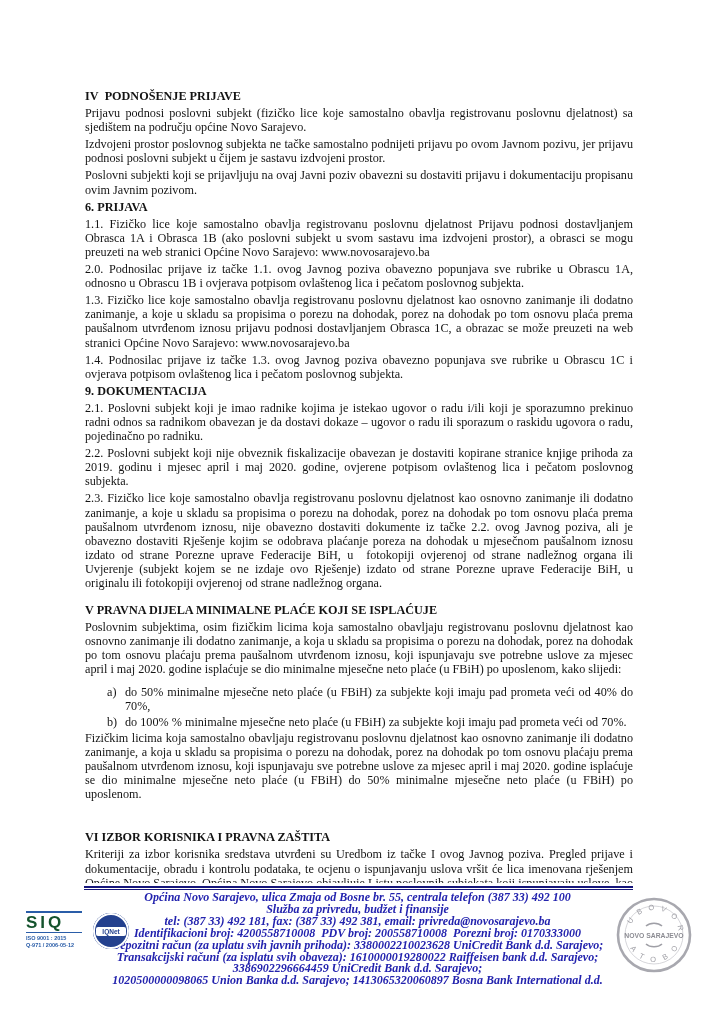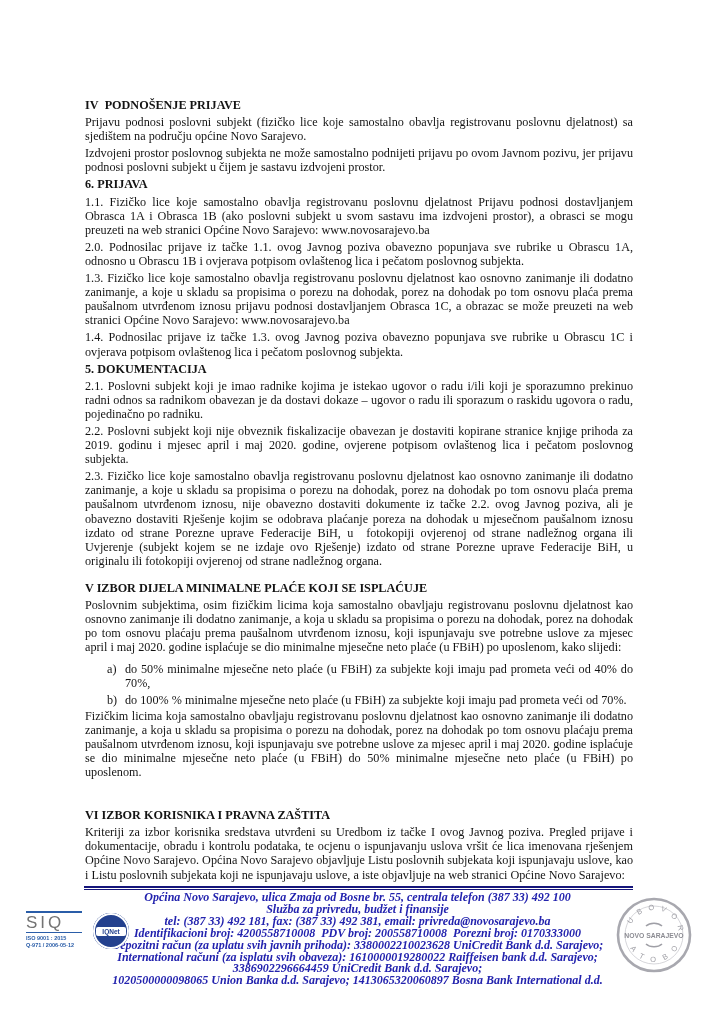--- a/index.html
+++ b/index.html
@@ -2,21 +2,21 @@
 <html><head>
 <meta charset="utf-8">
 <style>
   html,body{margin:0;padding:0;background:#ffffff;}
   .page{
     position:relative;width:715px;height:1024px;background:#ffffff;
     font-family:"Liberation Serif","DejaVu Serif",serif;color:#141414;
     overflow:hidden;
   }
   .content{
-    position:absolute;left:85px;top:96px;width:548px;height:796px;
+    position:absolute;left:85px;top:87px;width:548px;height:796px;
     font-size:12.2px;line-height:14.1px;text-align:justify;overflow:hidden;
   }
   .blk{margin:0 0 3px 0;}
   .heading{font-weight:700;text-align:left;margin:2px 0 3px 0;}
   .heading.gap-v{margin-top:13px;}
   .heading.gap-vi{margin-top:29px;}
   .li{position:relative;padding-left:40px;margin:0 0 2px 0;}
   .li.first{margin-top:8px;}
   .li .marker{position:absolute;left:22px;top:0;}
   
@@ -26,22 +26,22 @@
   }
   .footer-text{
     position:absolute;left:110px;top:892px;width:495px;
     text-align:center;color:#2323ae;font-weight:700;font-style:italic;
     font-size:12px;line-height:11.9px;
   }
   .footer-text div{white-space:normal;}
   
   .siq{position:absolute;left:26px;top:911px;width:60px;text-align:left;color:#2a5da8;}
   .siq-rule-top{border-top:2.5px solid #2a5da8;width:56px;margin-bottom:1px;}
-  .siq-word{font-family:"Liberation Sans","DejaVu Sans",sans-serif;font-weight:400;
-    font-size:17px;line-height:17px;letter-spacing:3px;color:#737373;}
+  .siq-word{font-family:"Liberation Sans","DejaVu Sans",sans-serif;font-weight:700;
+    font-size:17px;line-height:17px;letter-spacing:3px;color:#14532d;}
   .siq-rule-bot{border-top:1.5px solid #2a5da8;width:56px;margin:1px 0 2px 0;}
   .siq-sub{font-family:"Liberation Sans","DejaVu Sans",sans-serif;font-size:5.5px;
     line-height:6.5px;font-weight:700;color:#2a5da8;white-space:nowrap;}
   
   .iqnet{position:absolute;left:93px;top:913px;width:36px;height:36px;border-radius:50%;
     background:#24418e;display:flex;align-items:center;justify-content:center;
     box-shadow:inset 0 0 0 2px #ffffff,inset 0 0 0 4px #24418e;}
   .iqnet-band{background:#ffffff;width:30px;height:9px;border-radius:2px;
     font-family:"Liberation Sans","DejaVu Sans",sans-serif;font-size:6.5px;font-weight:700;
     color:#24418e;text-align:center;line-height:9px;}
@@ -49,31 +49,32 @@
   .stamp{position:absolute;left:615px;top:896px;width:78px;height:78px;opacity:.85;}
 </style>
 </head>
 <body>
 
 <div class="page">
 
   <div class="content">
     <div class="blk heading">IV&nbsp; PODNOŠENJE PRIJAVE</div>
     <div class="blk">Prijavu podnosi poslovni subjekt (fizičko lice koje samostalno obavlja registrovanu poslovnu djelatnost) sa sjedištem na području općine Novo Sarajevo.</div>
-    <div class="blk">Izdvojeni prostor poslovnog subjekta ne može samostalno podnijeti prijavu po ovom Javnom pozivu, jer prijavu podnosi poslovni subjekt u čijem je sastavu izdvojeni prostor.</div>
+    <div class="blk">Izdvojeni prostor poslovnog subjekta ne tačke samostalno podnijeti prijavu po ovom Javnom pozivu, jer prijavu podnosi poslovni subjekt u čijem je sastavu izdvojeni prostor.</div>
+    <div class="blk">Poslovni subjekti koji se prijavljuju na ovaj Javni poziv obavezni su dostaviti prijavu i dokumentaciju propisanu ovim Javnim pozivom.</div>
     <div class="blk heading">6. PRIJAVA</div>
     <div class="blk">1.1. Fizičko lice koje samostalno obavlja registrovanu poslovnu djelatnost Prijavu podnosi dostavljanjem Obrasca 1A i Obrasca 1B (ako poslovni subjekt u svom sastavu ima izdvojeni prostor), a obrasci se mogu preuzeti na web stranici Općine Novo Sarajevo: www.novosarajevo.ba</div>
     <div class="blk">2.0. Podnosilac prijave iz tačke 1.1. ovog Javnog poziva obavezno popunjava sve rubrike u Obrascu 1A, odnosno u Obrascu 1B i ovjerava potpisom ovlaštenog lica i pečatom poslovnog subjekta.</div>
     <div class="blk">1.3. Fizičko lice koje samostalno obavlja registrovanu poslovnu djelatnost kao osnovno zanimanje ili dodatno zanimanje, a koje u skladu sa propisima o porezu na dohodak, porez na dohodak po tom osnovu plaća prema paušalnom utvrđenom iznosu prijavu podnosi dostavljanjem Obrasca 1C, a obrazac se može preuzeti na web stranici Općine Novo Sarajevo: www.novosarajevo.ba</div>
     <div class="blk">1.4. Podnosilac prijave iz tačke 1.3. ovog Javnog poziva obavezno popunjava sve rubrike u Obrascu 1C i ovjerava potpisom ovlaštenog lica i pečatom poslovnog subjekta.</div>
-    <div class="blk heading">5. DOKUMENTACIJA</div>
+    <div class="blk heading">9. DOKUMENTACIJA</div>
     <div class="blk">2.1. Poslovni subjekt koji je imao radnike kojima je istekao ugovor o radu i/ili koji je sporazumno prekinuo radni odnos sa radnikom obavezan je da dostavi dokaze – ugovor o radu ili sporazum o raskidu ugovora o radu, pojedinačno po radniku.</div>
     <div class="blk">2.2. Poslovni subjekt koji nije obveznik fiskalizacije obavezan je dostaviti kopirane stranice knjige prihoda za 2019. godinu i mjesec april i maj 2020. godine, ovjerene potpisom ovlaštenog lica i pečatom poslovnog subjekta.</div>
     <div class="blk">2.3. Fizičko lice koje samostalno obavlja registrovanu poslovnu djelatnost kao osnovno zanimanje ili dodatno zanimanje, a koje u skladu sa propisima o porezu na dohodak, porez na dohodak po tom osnovu plaća prema paušalnom utvrđenom iznosu, nije obavezno dostaviti dokumente iz tačke 2.2. ovog Javnog poziva, ali je obavezno dostaviti Rješenje kojim se odobrava plaćanje poreza na dohodak u mjesečnom paušalnom iznosu izdato od strane Porezne uprave Federacije BiH, u &nbsp;fotokopiji ovjerenoj od strane nadležnog organa ili Uvjerenje (subjekt kojem se ne izdaje ovo Rješenje) izdato od strane Porezne uprave Federacije BiH, u originalu ili fotokopiji ovjerenoj od strane nadležnog organa.</div>
-    <div class="blk heading gap-v">V IZBOR DIJELA MINIMALNE PLAĆE KOJI SE ISPLAĆUJE</div>
+    <div class="blk heading gap-v">V PRAVNA DIJELA MINIMALNE PLAĆE KOJI SE ISPLAĆUJE</div>
     <div class="blk">Poslovnim subjektima, osim fizičkim licima koja samostalno obavljaju registrovanu poslovnu djelatnost kao osnovno zanimanje ili dodatno zanimanje, a koja u skladu sa propisima o porezu na dohodak, porez na dohodak po tom osnovu plaćaju prema paušalnom utvrđenom iznosu, koji ispunjavaju sve potrebne uslove za mjesec april i maj 2020. godine isplaćuje se dio minimalne mjesečne neto plaće (u FBiH) po uposlenom, kako slijedi:</div>
     <div class="blk li first">
       <span class="marker">a)</span>
       <span>do 50% minimalne mjesečne neto plaće (u FBiH) za subjekte koji imaju pad prometa veći od 40% do 70%,</span>
     </div>
     <div class="blk li">
       <span class="marker">b)</span>
       <span>do 100% % minimalne mjesečne neto plaće (u FBiH) za subjekte koji imaju pad prometa veći od 70%.</span>
     </div>
     <div class="blk">Fizičkim licima koja samostalno obavljaju registrovanu poslovnu djelatnost kao osnovno zanimanje ili dodatno zanimanje, a koja u skladu sa propisima o porezu na dohodak, porez na dohodak po tom osnovu plaćaju prema paušalnom utvrđenom iznosu, koji ispunjavaju sve potrebne uslove za mjesec april i maj 2020. godine isplaćuje se dio minimalne mjesečne neto plaće (u FBiH) do 50% minimalne mjesečne neto plaće (u FBiH) po uposlenom.</div>
@@ -82,21 +83,21 @@
   </div>
 
   <div class="footer-rule"></div>
 
   <div class="footer-text">
     <div>Općina Novo Sarajevo, ulica Zmaja od Bosne br. 55, centrala telefon (387 33) 492 100</div>
     <div>Služba za privredu, budžet i finansije</div>
     <div>tel: (387 33) 492 181, fax: (387 33) 492 381, email: privreda@novosarajevo.ba</div>
     <div>Identifikacioni broj: 4200558710008&nbsp; PDV broj: 200558710008&nbsp; Porezni broj: 0170333000</div>
     <div>Depozitni račun (za uplatu svih javnih prihoda): 3380002210023628 UniCredit Bank d.d. Sarajevo;</div>
-    <div>International računi (za isplatu svih obaveza): 1610000019280022 Raiffeisen bank d.d. Sarajevo;</div>
+    <div>Transakcijski računi (za isplatu svih obaveza): 1610000019280022 Raiffeisen bank d.d. Sarajevo;</div>
     <div>3386902296664459 UniCredit Bank d.d. Sarajevo;</div>
     <div>1020500000098065 Union Banka d.d. Sarajevo; 1413065320060897 Bosna Bank International d.d.</div>
   </div>
 
   <div class="siq">
     <div class="siq-rule-top"></div>
     <div class="siq-word">SIQ</div>
     <div class="siq-rule-bot"></div>
     <div class="siq-sub">ISO 9001 : 2015</div>
     <div class="siq-sub">Q-971 / 2006-05-12</div>

